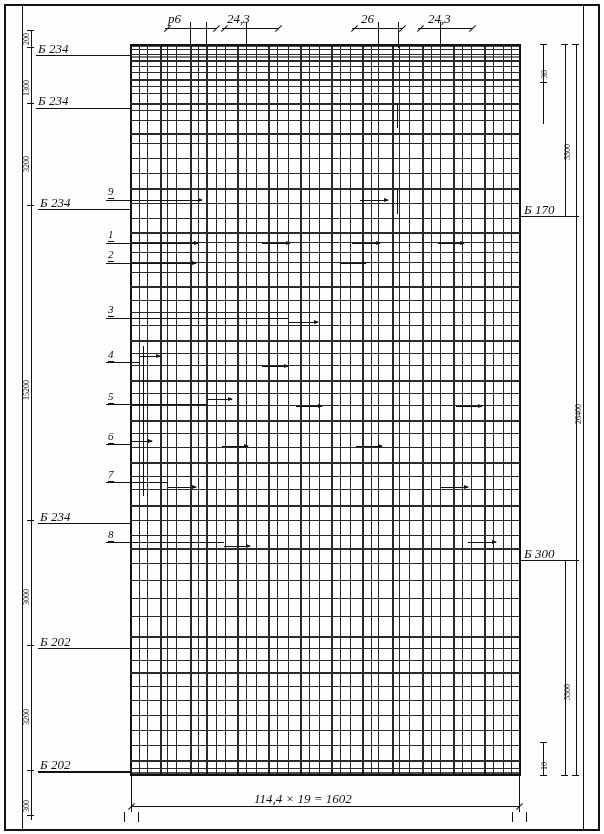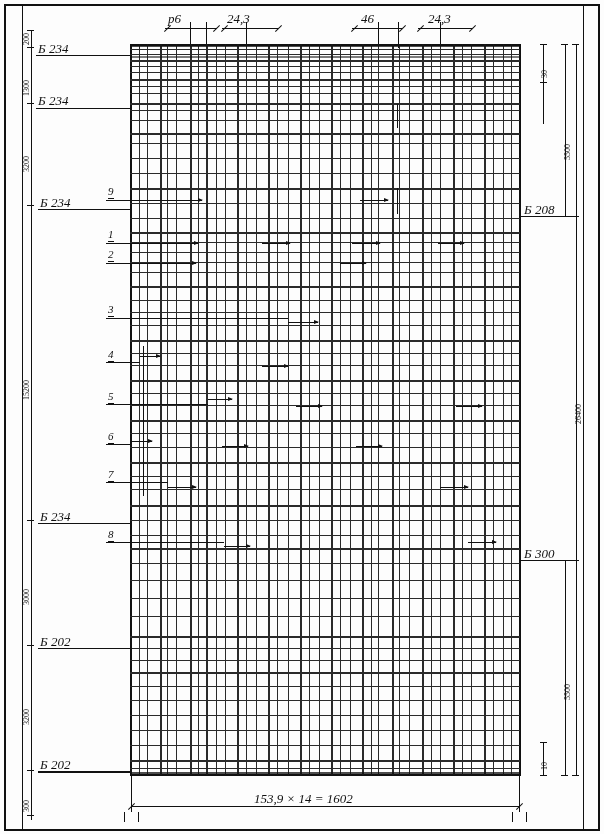--- a/index.html
+++ b/index.html
@@ -50,21 +50,21 @@
   <div class="slash" style="left:212px;top:28px;"></div>
   <div class="slash" style="left:220px;top:28px;"></div>
   <div class="slash" style="left:274px;top:28px;"></div>
   <div class="slash" style="left:350px;top:28px;"></div>
   <div class="slash" style="left:398px;top:28px;"></div>
   <div class="slash" style="left:416px;top:28px;"></div>
   <div class="slash" style="left:468px;top:28px;"></div>
 
   <div class="lbl it" style="left:168px;top:14px;">р6</div>
   <div class="lbl it" style="left:227px;top:14px;">24,3</div>
-  <div class="lbl it" style="left:361px;top:14px;">46</div>
+  <div class="lbl it" style="left:361px;top:14px;">26</div>
   <div class="lbl it" style="left:428px;top:14px;">24,3</div>
 
   <div class="ln v" style="left:190px;top:22px;height:26px;"></div>
   <div class="ln v" style="left:206px;top:22px;height:26px;"></div>
   <div class="ln v" style="left:246px;top:22px;height:26px;"></div>
   <div class="ln v" style="left:378px;top:22px;height:26px;"></div>
   <div class="ln v" style="left:398px;top:22px;height:26px;"></div>
   <div class="ln v" style="left:440px;top:22px;height:26px;"></div>
 
   <div class="ln v2" style="left:130px;top:44px;height:732px;"></div>
@@ -208,21 +208,21 @@
 
   <div class="lbl it" style="left:40px;top:512px;">Б 234</div>
   <div class="ln h" style="left:38px;top:523px;width:94px;"></div>
 
   <div class="lbl it" style="left:40px;top:637px;">Б 202</div>
   <div class="ln h" style="left:38px;top:648px;width:94px;"></div>
 
   <div class="lbl it" style="left:40px;top:760px;">Б 202</div>
   <div class="ln h2" style="left:38px;top:771px;width:94px;"></div>
 
-  <div class="lbl it" style="left:524px;top:205px;">Б 208</div>
+  <div class="lbl it" style="left:524px;top:205px;">Б 170</div>
   <div class="ln h" style="left:519px;top:216px;width:60px;"></div>
 
   <div class="lbl it" style="left:524px;top:549px;">Б 300</div>
   <div class="ln h" style="left:519px;top:560px;width:60px;"></div>
 
   <div class="ln v" style="left:543px;top:44px;height:80px;"></div>
   <div class="tickh" style="left:540px;top:44px;"></div>
   <div class="tickh" style="left:540px;top:82px;"></div>
   <div class="lbl rot sm" style="left:540px;top:78px;">30</div>
 
@@ -292,20 +292,20 @@
   <div class="num und" style="left:108px;top:528px;">8</div>
   <div class="leader" style="left:106px;top:542px;width:118px;"></div>
   <div class="arrow" style="left:224px;top:546px;width:26px;"></div>
   <div class="arrow" style="left:468px;top:542px;width:28px;"></div>
 
   <div class="ln v" style="left:131px;top:776px;height:36px;"></div>
   <div class="ln v" style="left:519px;top:776px;height:36px;"></div>
   <div class="ln h" style="left:131px;top:806px;width:388px;"></div>
   <div class="slash" style="left:127px;top:806px;"></div>
   <div class="slash" style="left:515px;top:806px;"></div>
-  <div class="lbl it" style="left:254px;top:794px;">153,9 × 14 = 1602</div>
+  <div class="lbl it" style="left:254px;top:794px;">114,4 × 19 = 1602</div>
 
   <div class="ln v" style="left:124px;top:812px;height:10px;"></div>
   <div class="ln v" style="left:138px;top:812px;height:10px;"></div>
   <div class="ln v" style="left:512px;top:812px;height:10px;"></div>
   <div class="ln v" style="left:526px;top:812px;height:10px;"></div>
 
 </div>
 
 </body></html>

